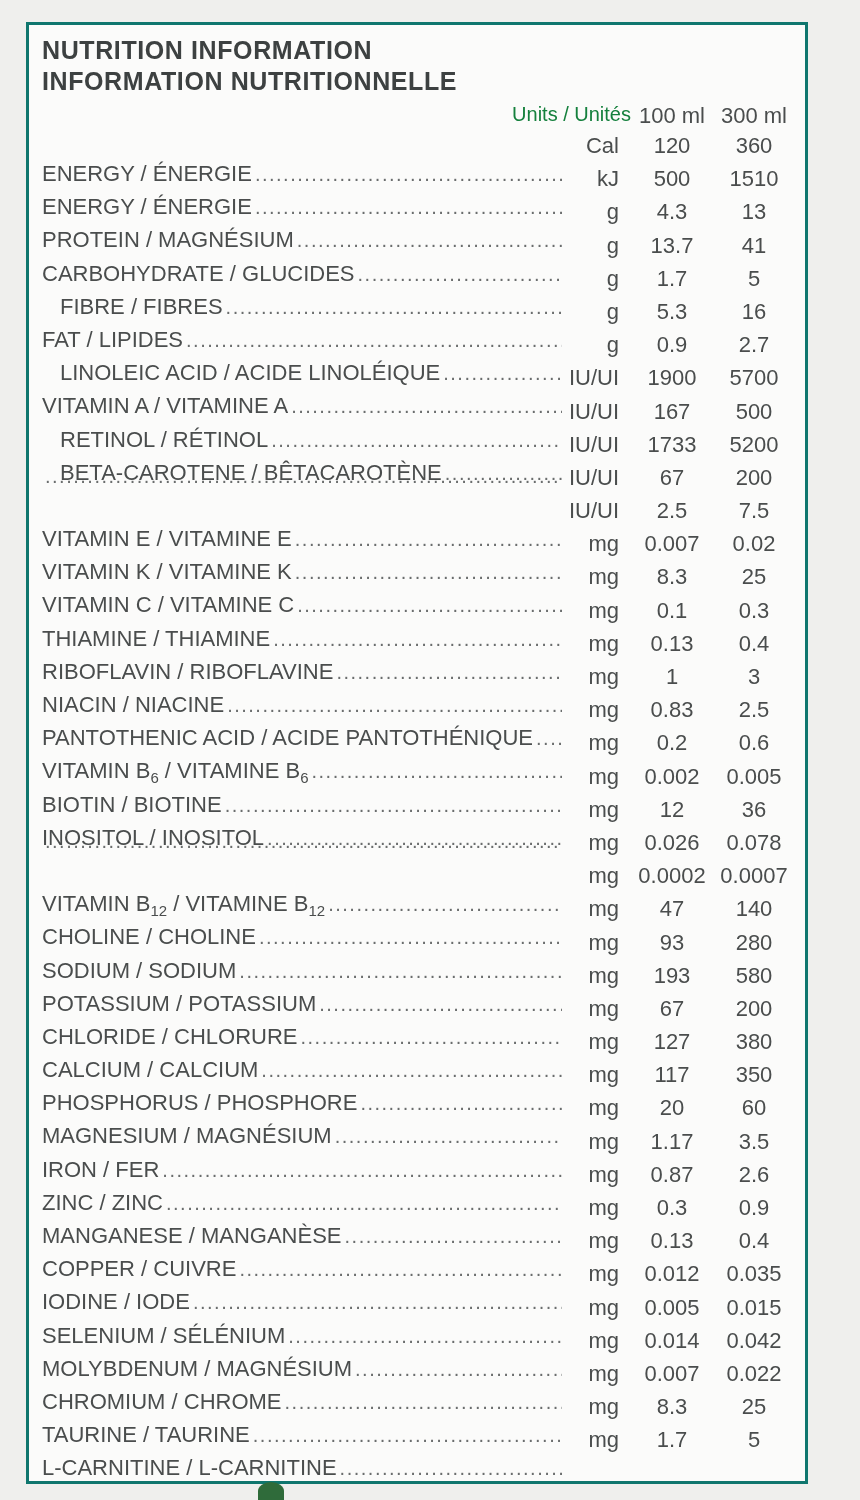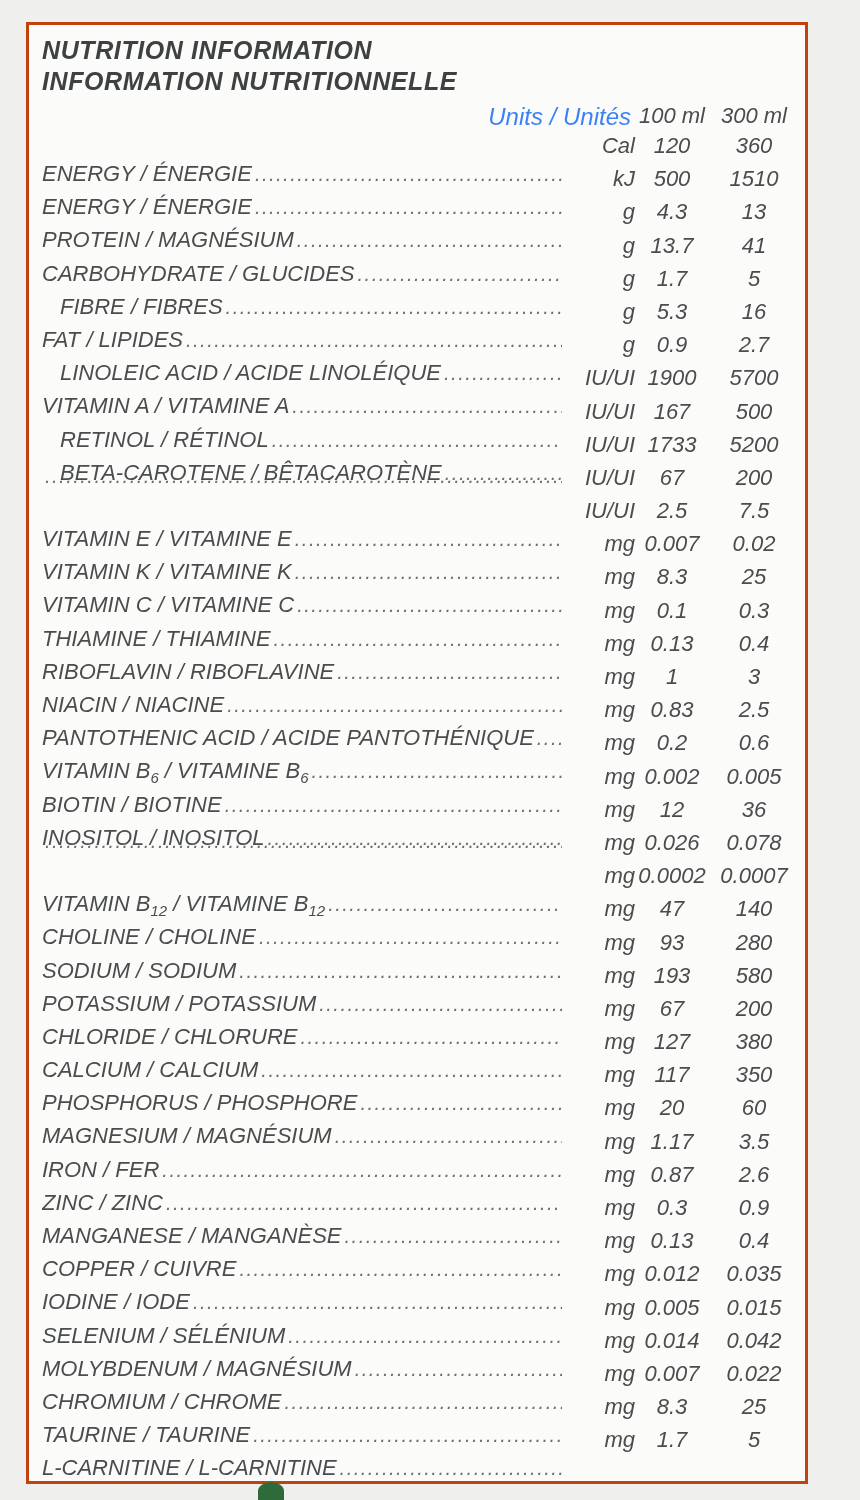--- a/index.html
+++ b/index.html
@@ -14,24 +14,23 @@
     overflow: hidden;
   }
 
   #panel {
     position: absolute;
     left: 26px;
     top: 22px;
     width: 782px;
     height: 1462px;
     background: #fbfbfa;
-    border: 3px solid #c2410c;
+    border: 3px solid #0f766e;
     box-sizing: border-box;
     overflow: hidden;
-    font-style: italic;
   }
 
   #inner {
     position: absolute;
     left: 13px;
     top: 10px;
     right: 10px;
     bottom: 0;
   }
 
@@ -46,22 +45,22 @@
 
   .header-row {
     position: relative;
     height: 30px;
     margin-top: 6px;
   }
   .header-units {
     position: absolute;
     right: 164px;
     top: 0;
-    font-size: 24px;
-    color: #3b82f6;
+    font-size: 20px;
+    color: #15803d;
     white-space: nowrap;
   }
   .header-c1 {
     position: absolute;
     right: 82px;
     top: 0;
     width: 82px;
     text-align: center;
     font-size: 22px;
     color: #4a4d4d;
@@ -101,21 +100,21 @@
     overflow: hidden;
     white-space: nowrap;
     letter-spacing: 1.5px;
     font-size: 20px;
     color: #6a6d6d;
     margin: 0 3px;
     min-width: 6px;
   }
   .unit {
     position: absolute;
-    right: 160px;
+    right: 176px;
     top: 0;
     width: 66px;
     text-align: right;
     white-space: nowrap;
   }
   .c1 {
     position: absolute;
     right: 82px;
     top: 0;
     width: 82px;

